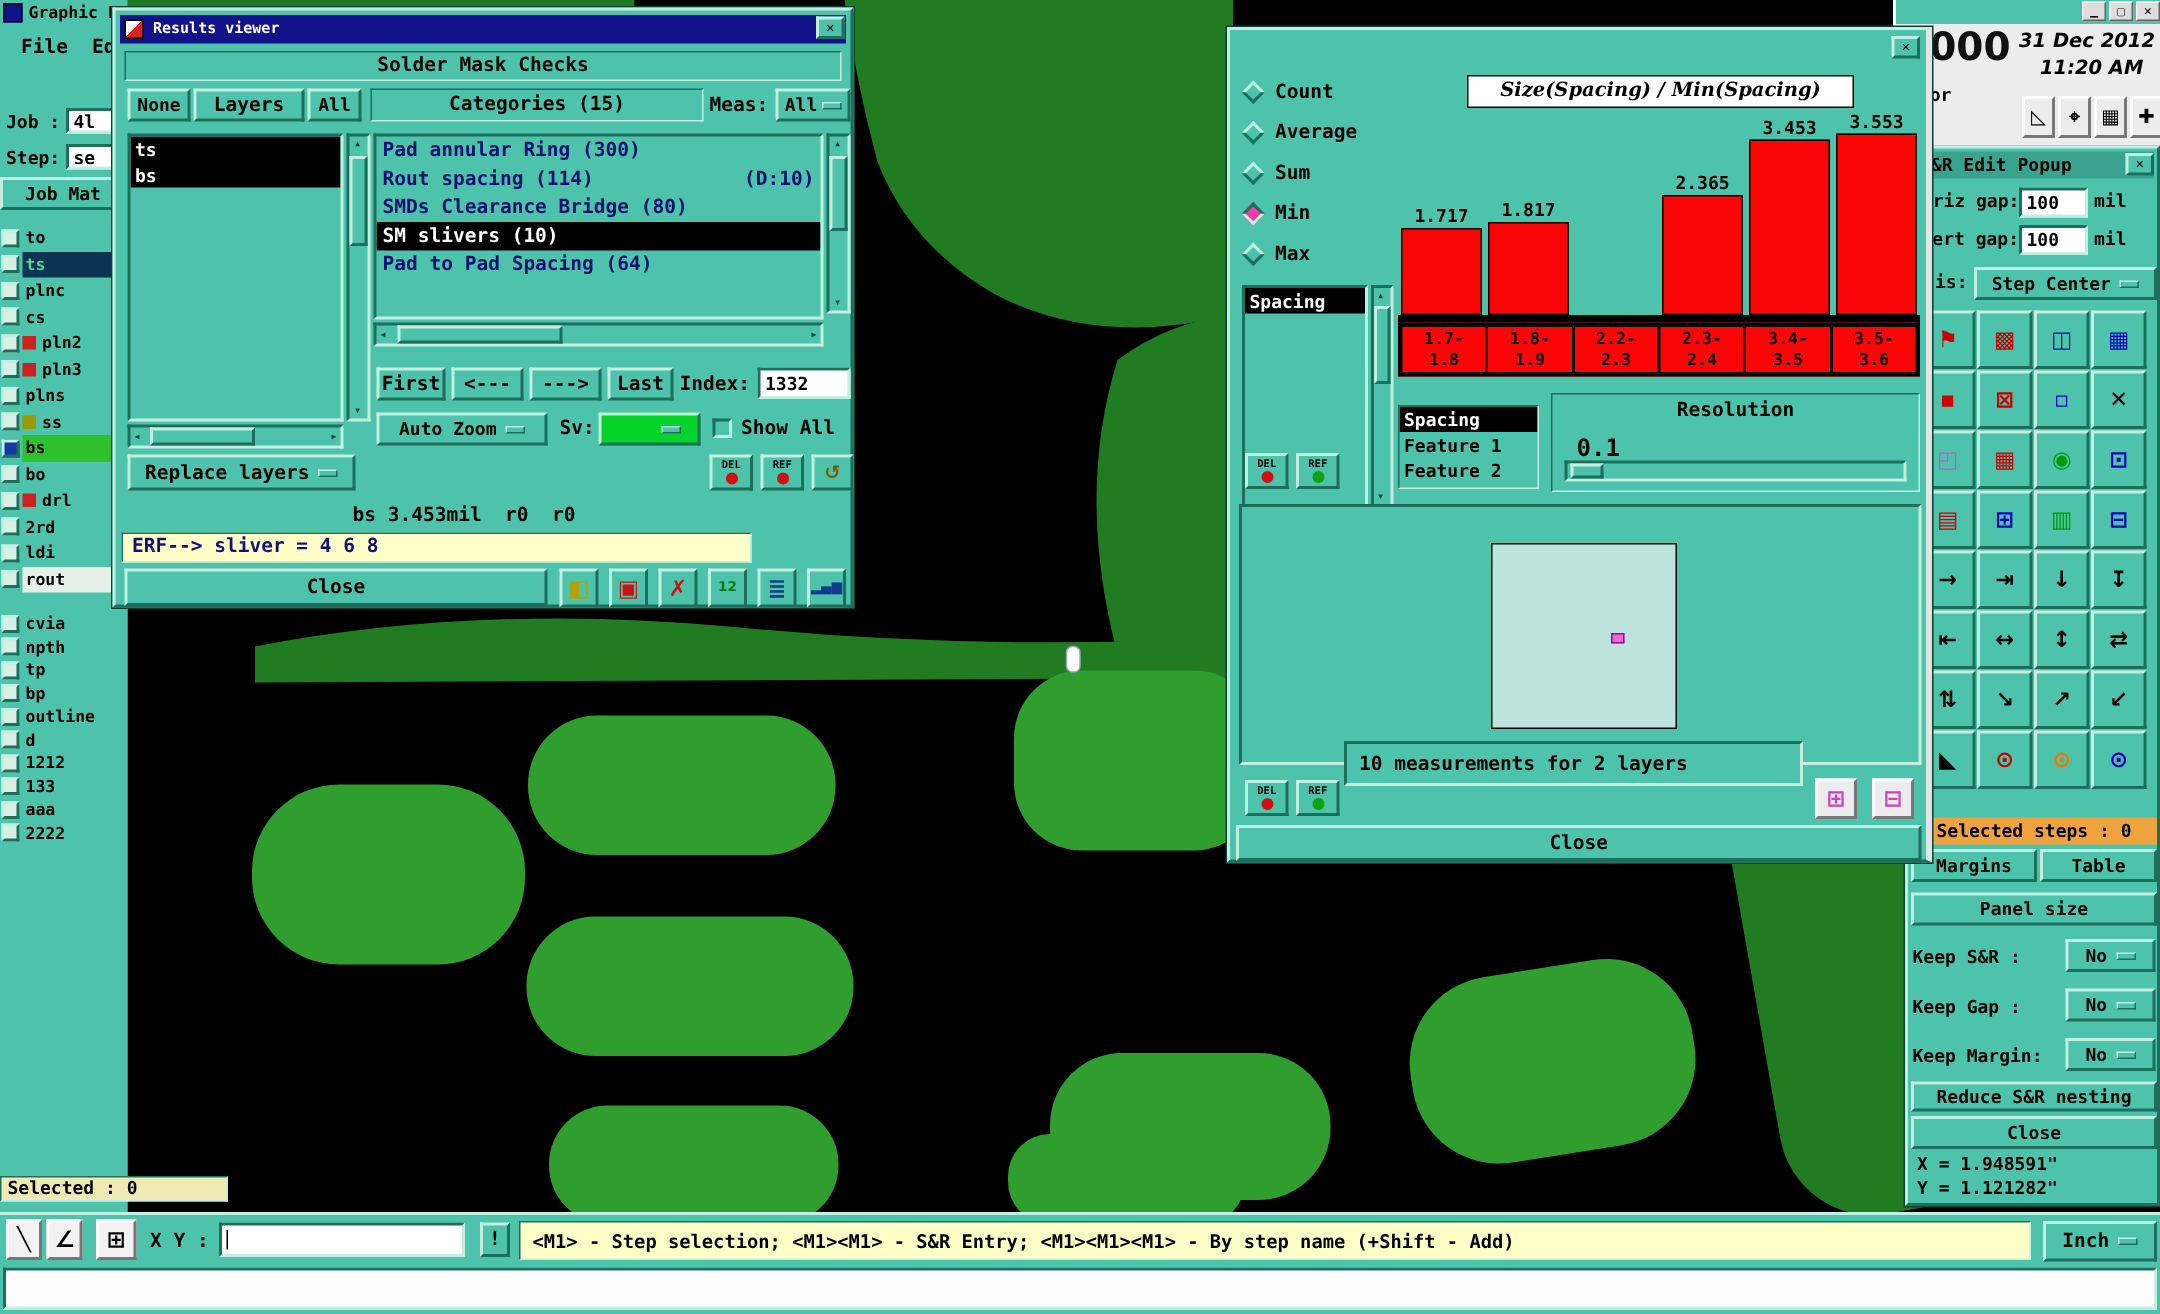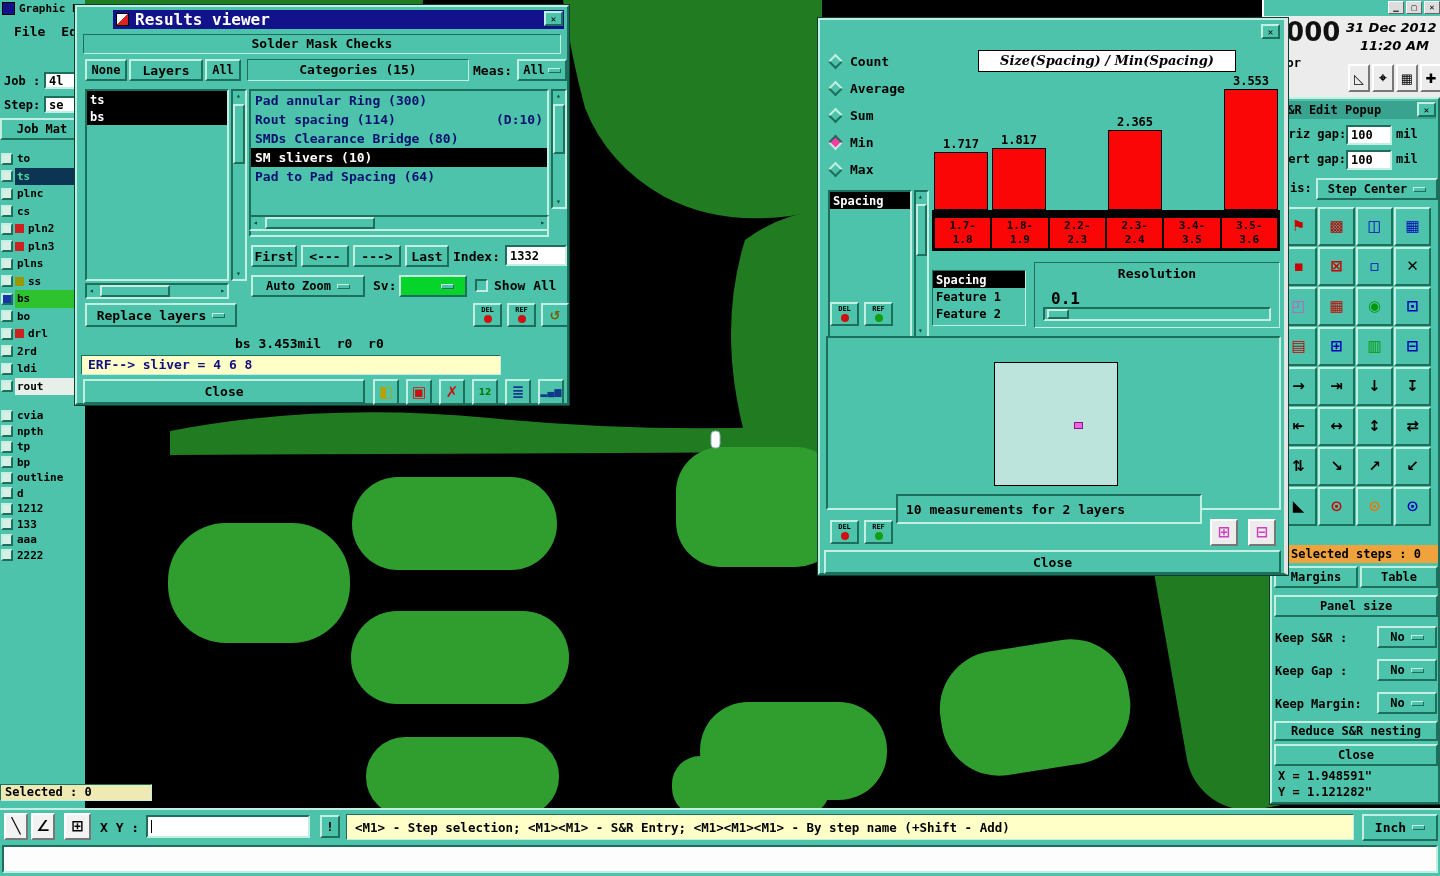--- a/index.html
+++ b/index.html
@@ -7,21 +7,21 @@
     --bar-red:#fb0606; --msg-yellow:#ffffc8; --orange:#f0a23c; --select-yellow:#efe9b4;
   }
   *{box-sizing:border-box;margin:0;padding:0;}
   body{width:1440px;height:876px;position:relative;overflow:hidden;background:var(--teal);
        font:bold 13px "DejaVu Sans Mono",monospace;color:#000;}
   .abs{position:absolute;}
   .raised{background:var(--teal);border:2px solid;border-color:var(--teal-hi) var(--teal-sh) var(--teal-sh) var(--teal-hi);}
   .sunken{background:var(--teal);border:2px solid;border-color:var(--teal-sh) var(--teal-hi) var(--teal-hi) var(--teal-sh);}
   .sunken1{border:1px solid;border-color:var(--teal-sh) var(--teal-hi) var(--teal-hi) var(--teal-sh);}
   .win{position:absolute;background:var(--teal);border:2px solid;border-color:var(--teal-hi) var(--teal-sh) var(--teal-sh) var(--teal-hi);box-shadow:0 0 0 1px #0b4034;}
-  .tbar{position:absolute;left:3px;right:3px;top:3px;height:19px;background:var(--navy);color:#fff;display:flex;align-items:center;gap:6px;padding:0 3px;font-size:16px;margin-left:33px;}
+  .tbar{position:absolute;left:3px;right:3px;top:3px;height:19px;background:var(--navy);color:#fff;display:flex;align-items:center;gap:6px;padding:0 3px;font-size:10px;}
   .tico{width:13px;height:13px;background:linear-gradient(135deg,#fff 48%,#d22 48%);border:1px solid #000;flex:0 0 auto;}
   .closebtn{position:absolute;right:2px;top:2px;width:19px;height:15px;background:var(--teal);border:2px solid;border-color:var(--teal-hi) var(--teal-sh) var(--teal-sh) var(--teal-hi);color:#000;font-size:9px;display:flex;align-items:center;justify-content:center;}
   .btn{position:absolute;background:var(--teal);border:2px solid;border-color:var(--teal-hi) var(--teal-sh) var(--teal-sh) var(--teal-hi);display:flex;align-items:center;justify-content:center;font-size:13px;color:#000;}
   .field{position:absolute;background:#fff;color:#000;display:flex;align-items:center;padding:0 3px;font-size:12px;border:2px solid;border-color:var(--teal-sh) var(--teal-hi) var(--teal-hi) var(--teal-sh);}
   .list{position:absolute;background:var(--teal);border:2px solid;border-color:var(--teal-sh) var(--teal-hi) var(--teal-hi) var(--teal-sh);overflow:hidden;}
   .lsrow{height:17px;display:flex;align-items:center;padding:0 3px;font-size:12px;}
   .lsrow.sel{background:#000;color:#fff;}
   .catrow{height:19px;display:flex;align-items:center;padding:0 4px;font-size:13px;color:#0a1070;white-space:pre;}
   .catrow.sel{background:#000;color:#fff;}
   .catextra{margin-left:auto;}
@@ -420,20 +420,24 @@
           <div class="barlabel" style="bottom: 59px;">1.717</div>
         </div>
         <div class="slot" style="left: 58px; width: 58px;">
           <div class="bar" style="height: 62px; background: rgb(251, 6, 6);"></div>
           <div class="barlabel" style="bottom: 63px;">1.817</div>
         </div>
         <div class="slot" style="left: 174px; width: 58px;">
           <div class="bar" style="height: 80px; background: rgb(251, 6, 6);"></div>
           <div class="barlabel" style="bottom: 81px;">2.365</div>
         </div>
+        <div class="slot" style="left: 232px; width: 58px;">
+          <div class="bar" style="height: 117px; background: rgb(251, 6, 6);"></div>
+          <div class="barlabel" style="bottom: 118px;">3.453</div>
+        </div>
         <div class="slot" style="left: 290px; width: 58px;">
           <div class="bar" style="height: 121px; background: rgb(251, 6, 6);"></div>
           <div class="barlabel" style="bottom: 122px;">3.553</div>
         </div>
       </div>
     <div class="abs" style="left:0;top:164px;width:348px;height:5px;background:#000;"></div>
     <div id="ticks" style="left:0;top:169px;width:348px;height:36px;">
         <div class="tick">
           <div>1.7-</div>
           <div>1.8</div>
@@ -534,21 +538,21 @@
     <span class="sbarrow" style="left:3px;top:1px;">▴</span>
     <div class="sbthumb" style="left:0;top:13px;width:12px;height:60px;"></div>
     <span class="sbarrow" style="left:3px;bottom:1px;">▾</span>
   </div>
   <div class="sb" style="left:8px;top:276px;width:144px;height:16px;">
     <span class="sbarrow" style="left:2px;top:2px;">◂</span>
     <div class="sbthumb" style="left:13px;top:0;width:70px;height:12px;"></div>
     <span class="sbarrow" style="right:2px;top:2px;">▸</span>
   </div>
 
-  <div class="list" id="rv-cats" style="left:172px;top:82px;width:300px;height:148px;">
+  <div class="list" id="rv-cats" style="left:172px;top:82px;width:300px;height:124px;">
       <div class="catrow"><div>Pad annular Ring (300)</div></div>
       <div class="catrow"><div>Rout spacing (114)</div><div class="catextra">(D:10)</div></div>
       <div class="catrow"><div>SMDs Clearance Bridge (80)</div></div>
       <div class="catrow sel"><div>SM slivers (10)</div></div>
       <div class="catrow"><div>Pad to Pad Spacing (64)</div></div>
     </div>
   <div class="sb" style="left:474px;top:82px;width:16px;height:120px;">
     <span class="sbarrow" style="left:3px;top:1px;">▴</span>
     <div class="sbthumb" style="left:0;top:13px;width:12px;height:50px;"></div>
     <span class="sbarrow" style="left:3px;bottom:1px;">▾</span>

